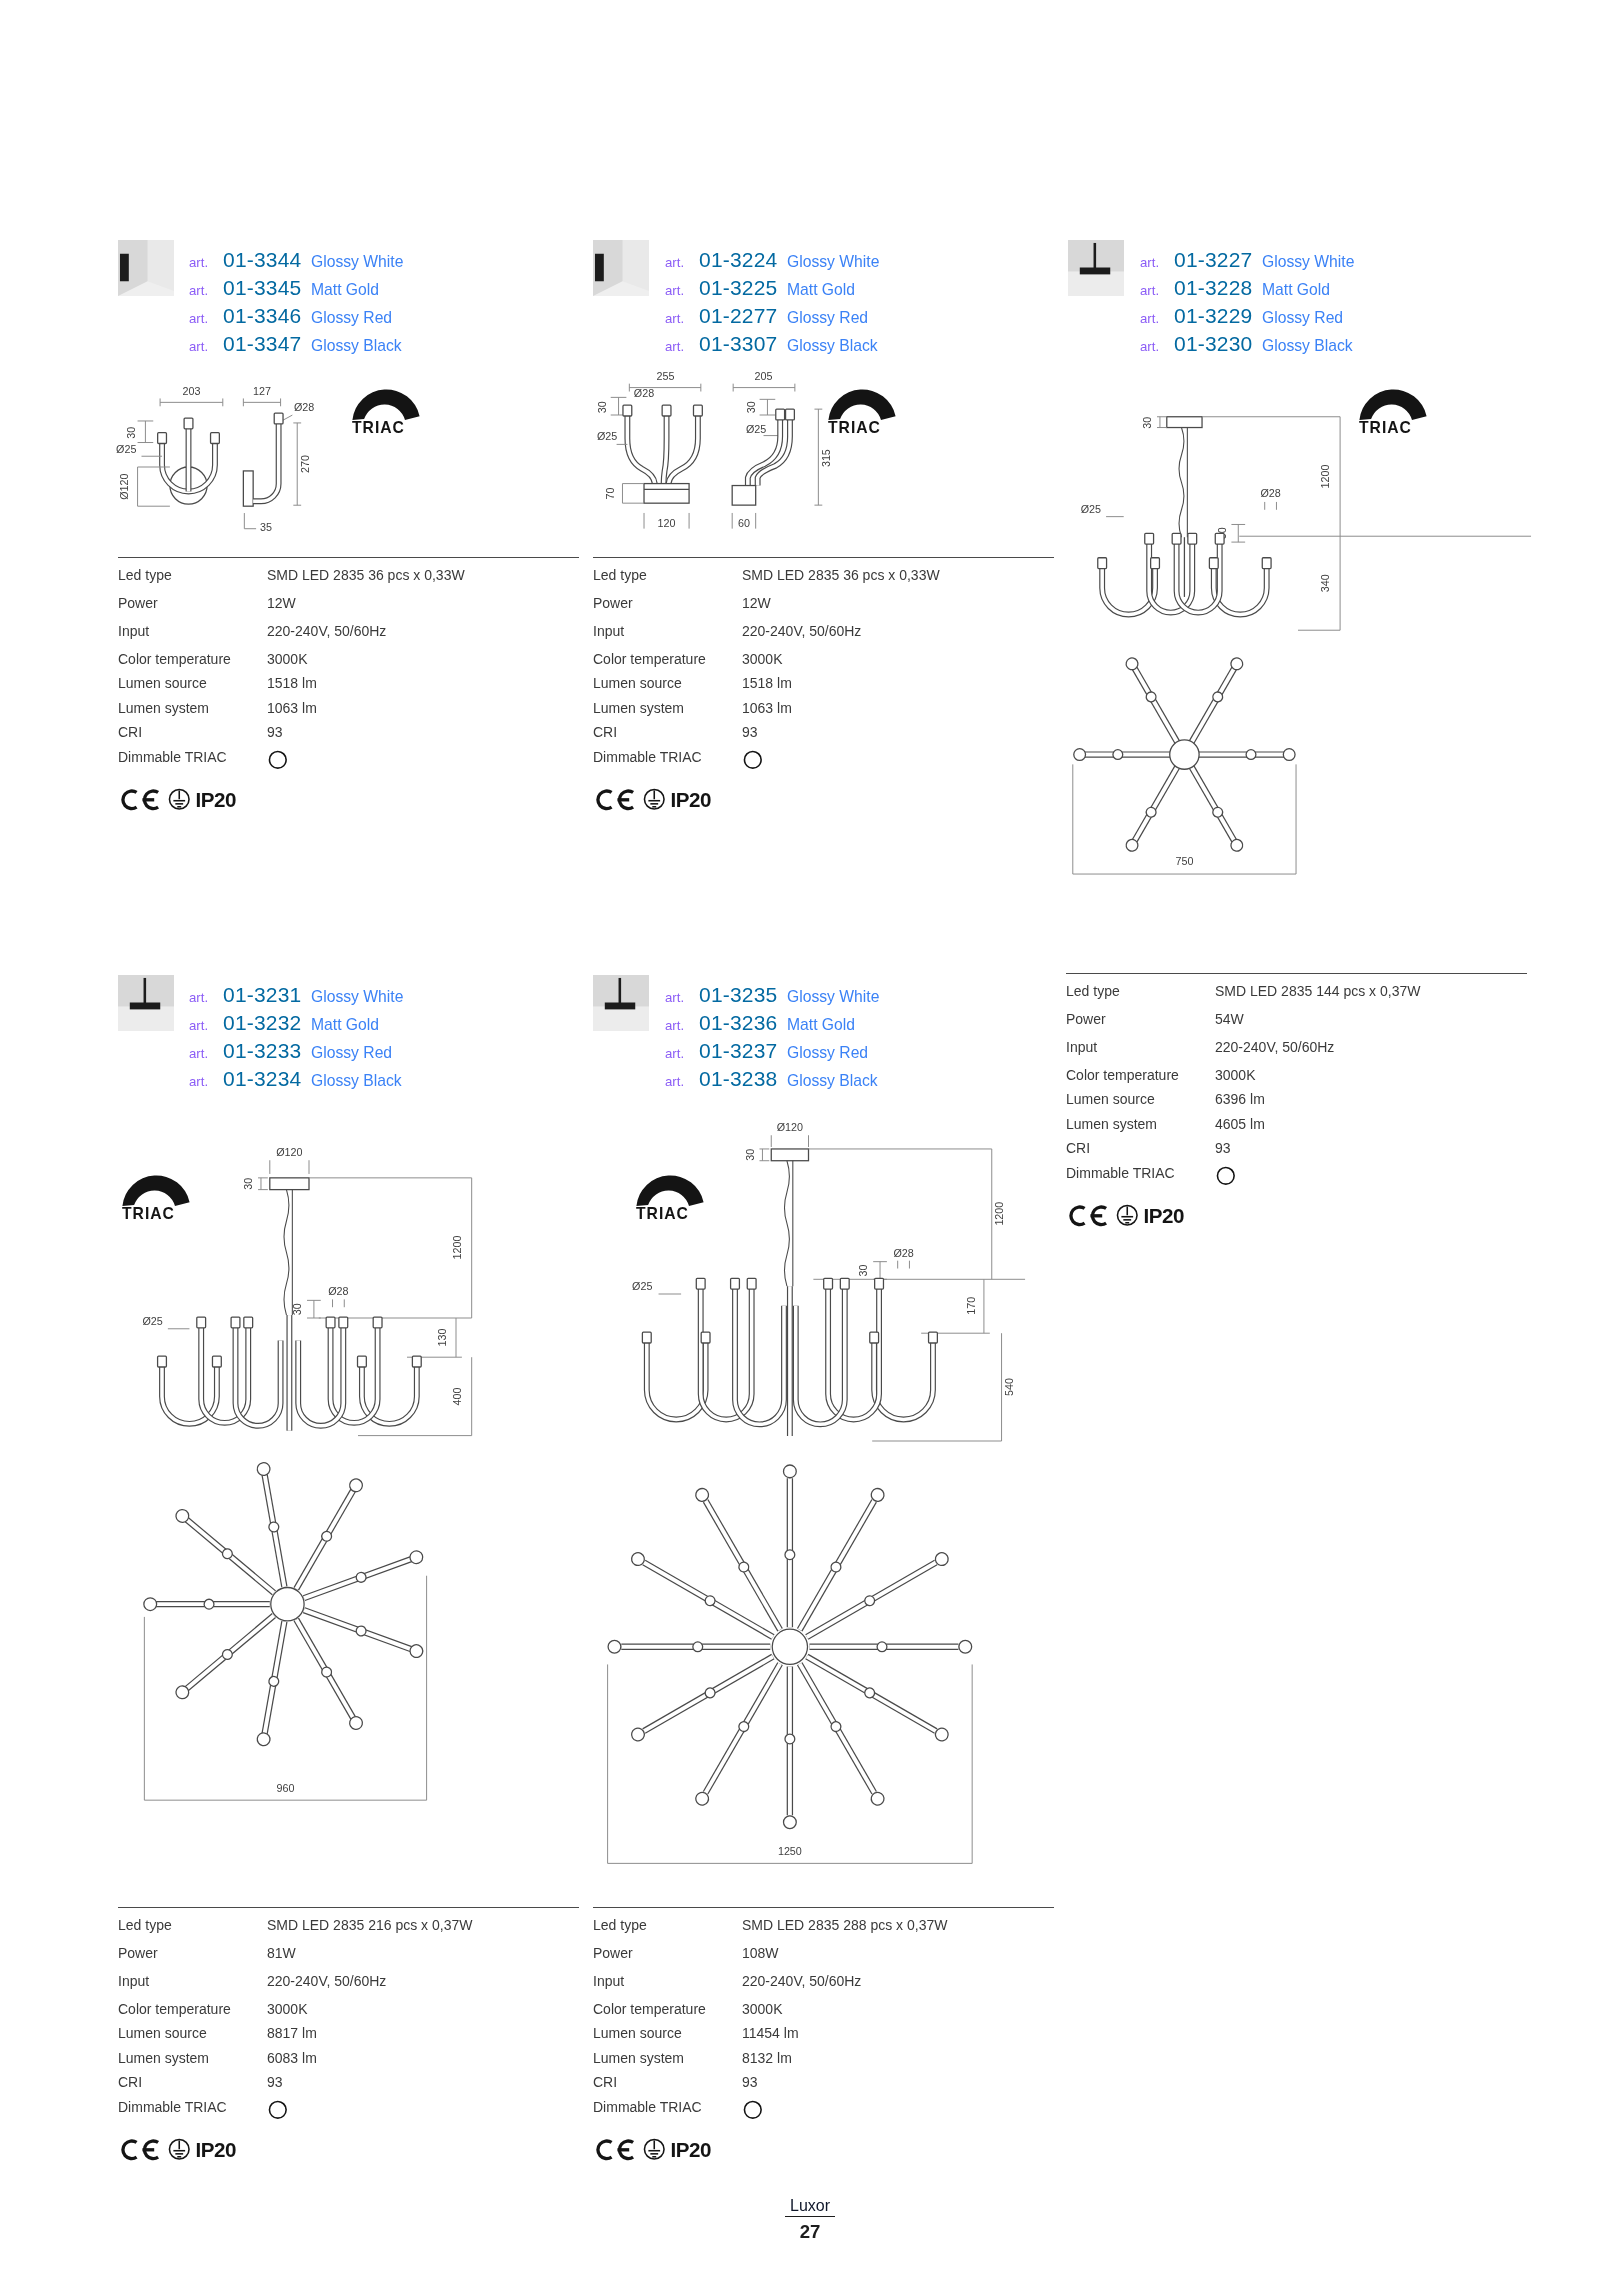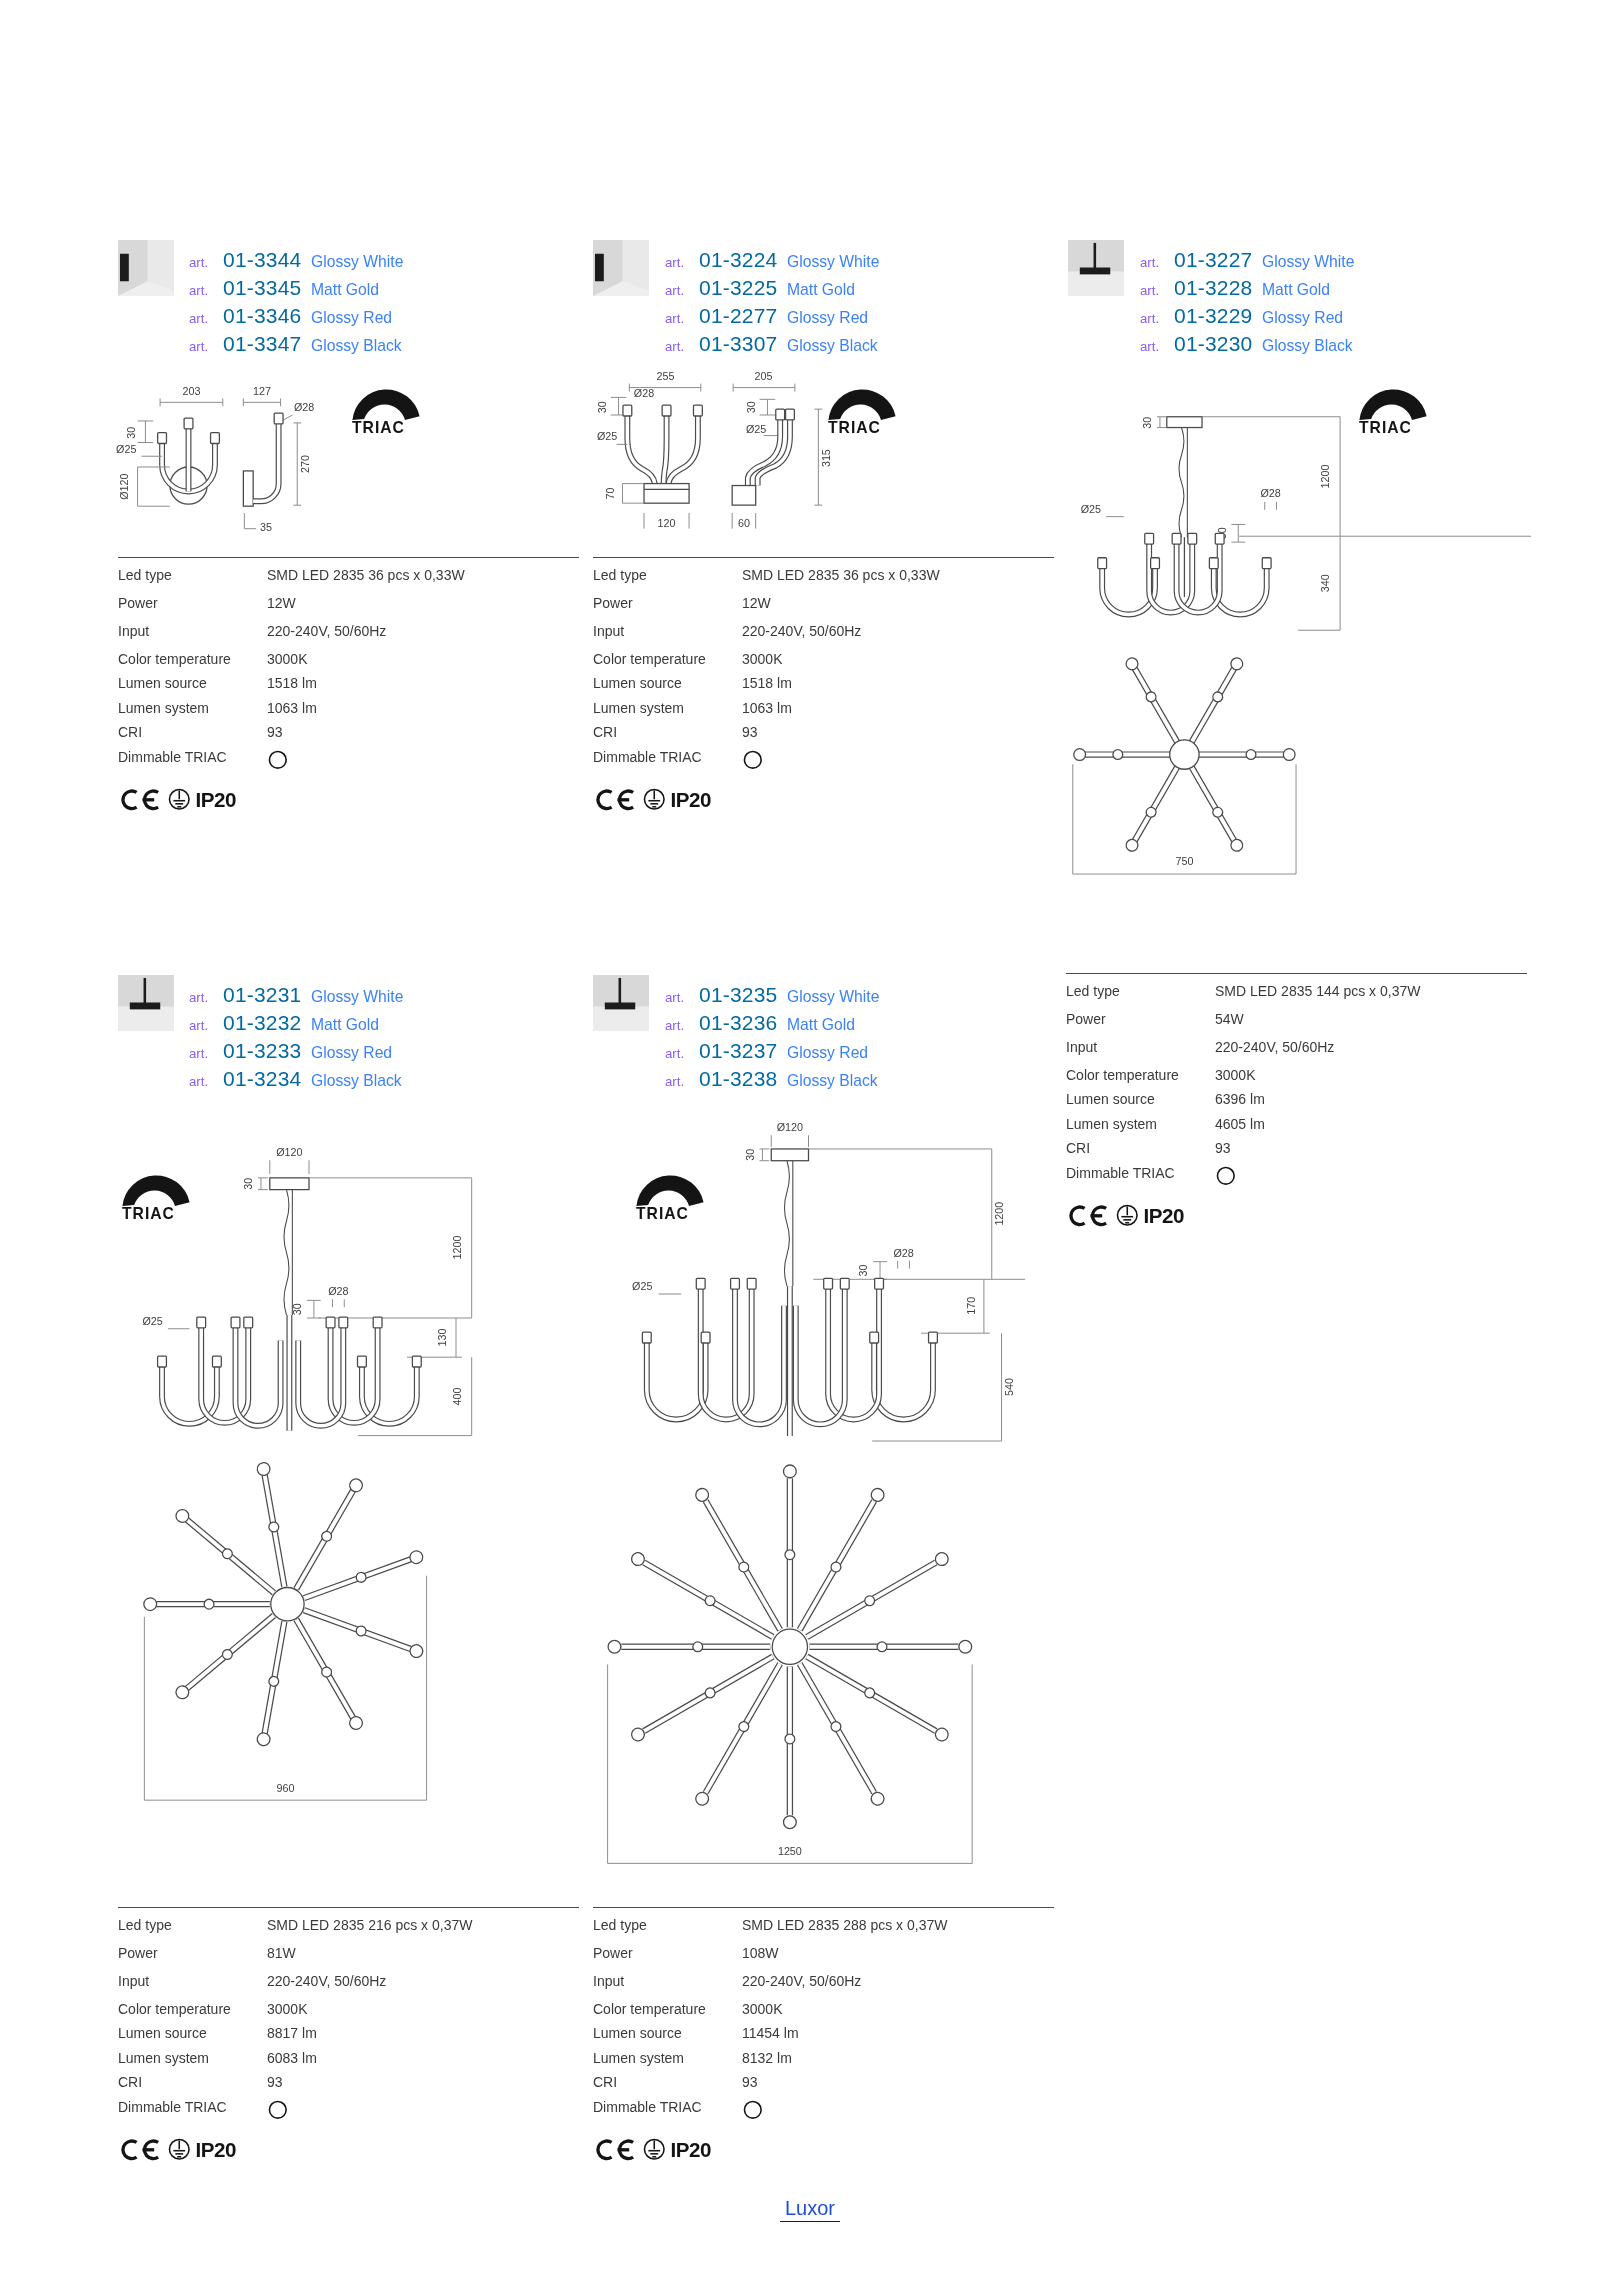--- a/index.html
+++ b/index.html
@@ -32,21 +32,21 @@
   .fillw{fill:#ffffff;stroke:#4a4a4a;stroke-width:1.3;}
   .thin{fill:none;stroke:#4a4a4a;stroke-width:1.3;}
   .wire{fill:none;stroke:#4a4a4a;stroke-width:1.1;}
   .dim{stroke:#8a8a8a;stroke-width:1;fill:none;}
   .dimtxt{fill:#3f3f3f;font-size:11px;font-family:"Liberation Sans",sans-serif;}
   .rod-o{stroke:#4a4a4a;stroke-width:6.5;}
   .rod-i{stroke:#ffffff;stroke-width:4;}
   .node{fill:#ffffff;stroke:#4a4a4a;stroke-width:1.3;}
   
   .footer{position:absolute;left:0;right:0;top:2197px;text-align:center;}
-  .brand{display:inline-block;font-size:20px;color:#1d4ed8;border-bottom:1.6px solid #1d1d1d;padding:0 4.9px 1px;}
+  .brand{display:inline-block;font-size:16px;color:#0f172a;border-bottom:1.6px solid #1d1d1d;padding:0 4.9px 1px;}
   .pagenum{font-size:18.6px;font-weight:bold;color:#1d1d1d;margin-top:3.9px;}
 </style>
 </head>
 <body>
 
 <div class="page">
 
 <svg class="prod-icon" style="left:118px;top:240px" viewBox="0 0 57 57">
   <rect width="57" height="57" fill="#e9e9e9"></rect>
   <rect width="30" height="57" fill="#d8d8d8"></rect>
@@ -931,16 +931,17 @@
           <line x1="5.5" y1="13" x2="17.5" y2="13" stroke="#141414" stroke-width="1.6"></line>
           <line x1="7.5" y1="16.2" x2="15.5" y2="16.2" stroke="#141414" stroke-width="1.6"></line>
           <line x1="9.5" y1="19.2" x2="13.5" y2="19.2" stroke="#141414" stroke-width="1.6"></line>
         </svg>
     <span class="ip20">IP20</span>
   </div>
 </div>
 
 <div class="footer">
   <div class="brand">Luxor</div>
+  <div class="pagenum">27</div>
 </div>
 
 </div>
 
 
 </body></html>

